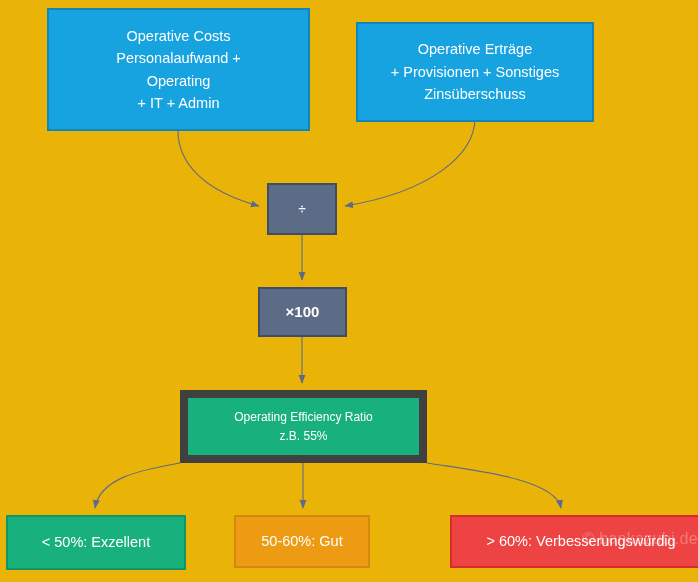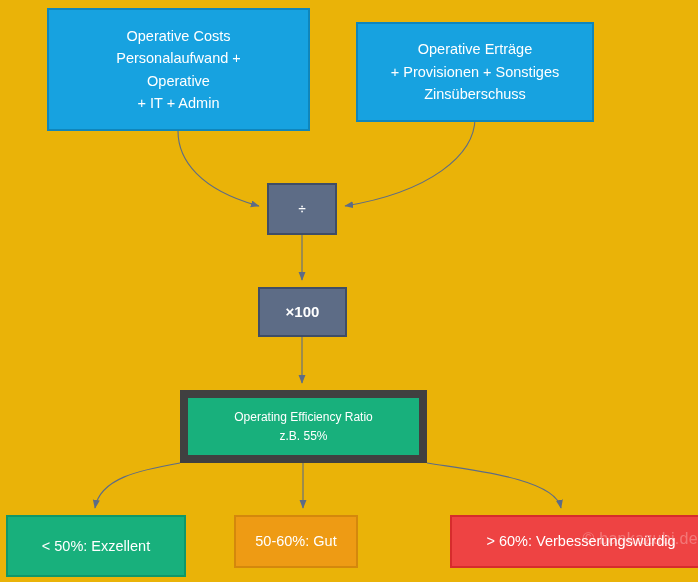--- a/index.html
+++ b/index.html
@@ -109,21 +109,21 @@
     <path d="M 180 463 C 140 470, 100 478, 95 508" fill="none" stroke="#5D6C86" stroke-width="1.1" marker-end="url(#arrowhead)"></path>
 
     <path d="M 303 463 L 303 508" fill="none" stroke="#5D6C86" stroke-width="1.1" marker-end="url(#arrowhead)"></path>
 
     <path d="M 427 463 C 470 470, 555 478, 561 508" fill="none" stroke="#5D6C86" stroke-width="1.1" marker-end="url(#arrowhead)"></path>
   </svg>
 
   <div class="node node-source" style="left:47px; top:8px; width:263px; height:123px;">
     <span class="node-line">Operative Costs</span>
     <span class="node-line">Personalaufwand +</span>
-    <span class="node-line">Operative</span>
+    <span class="node-line">Operating</span>
     <span class="node-line">+ IT + Admin</span>
   </div>
 
   <div class="node node-source" style="left:356px; top:22px; width:238px; height:100px;">
     <span class="node-line">Operative Erträge</span>
     <span class="node-line">+ Provisionen + Sonstiges</span>
     <span class="node-line">Zinsüberschuss</span>
   </div>
 
   <div class="node node-op node-op-divide" style="left:267px; top:183px; width:70px; height:52px;">
@@ -132,25 +132,25 @@
 
   <div class="node node-op" style="left:258px; top:287px; width:89px; height:50px;">
     <span class="node-line">×100</span>
   </div>
 
   <div class="node node-result" style="left:180px; top:390px; width:247px; height:73px;">
     <span class="node-line">Operating Efficiency Ratio</span>
     <span class="node-line">z.B. 55%</span>
   </div>
 
-  <div class="node node-rating-good" style="left:6px; top:515px; width:180px; height:62px;">
+  <div class="node node-rating-good" style="left:6px; top:515px; width:180px; height:55px;">
     <span class="node-line">&lt; 50%: Exzellent</span>
   </div>
 
-  <div class="node node-rating-ok" style="left:234px; top:515px; width:124px; height:53px;">
+  <div class="node node-rating-ok" style="left:234px; top:515px; width:136px; height:53px;">
     <span class="node-line">50-60%: Gut</span>
   </div>
 
   <div class="node node-rating-bad" style="left:430px; top:515px; width:262px; height:53px;margin-left:20px;">
     <span class="node-line">&gt; 60%: Verbesserungswürdig</span>
     <span id="watermark">© bankazubi.de</span>
   </div>
 
 </div>
 

